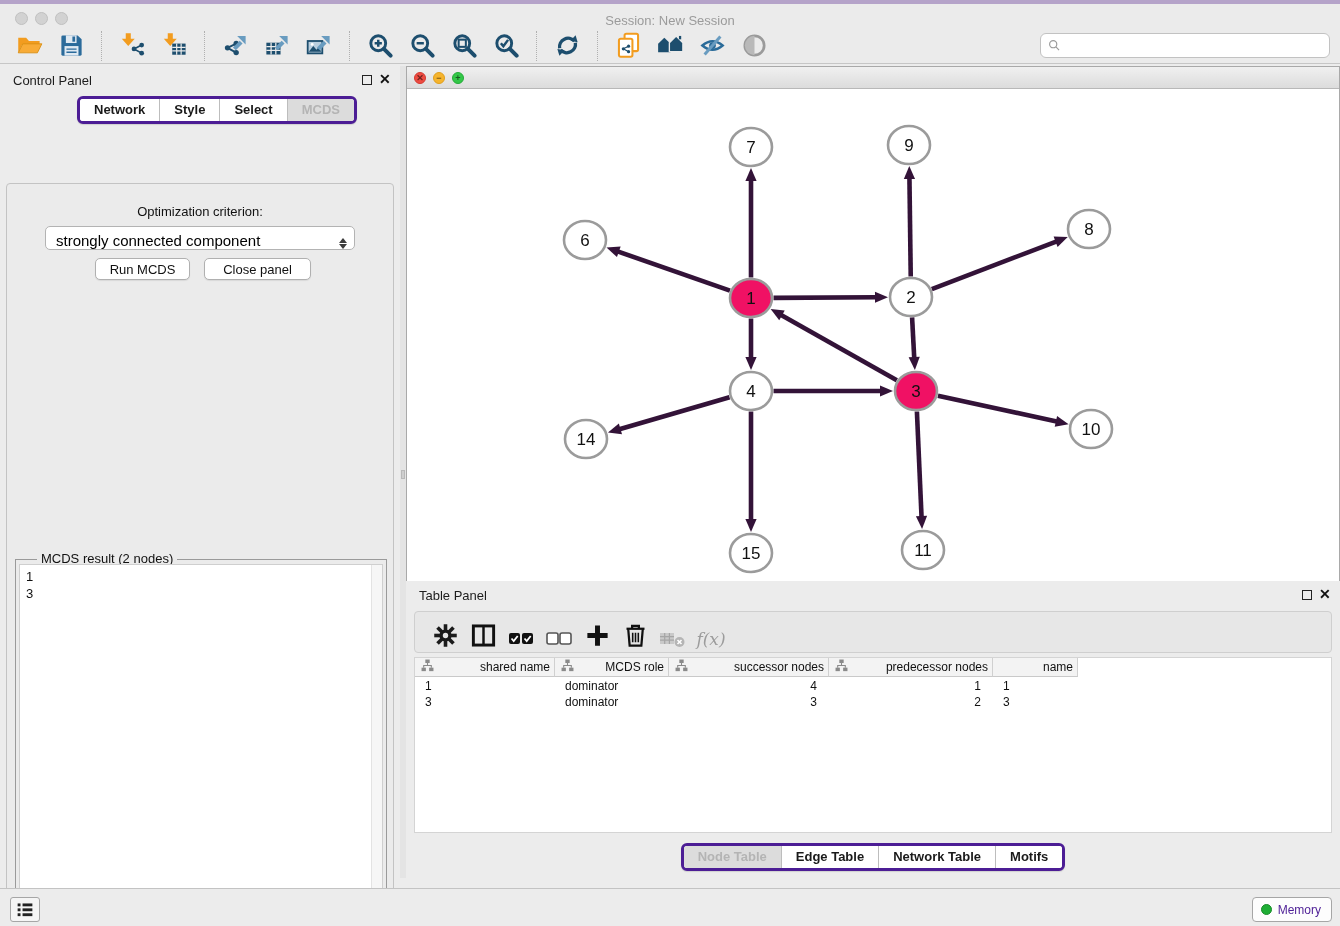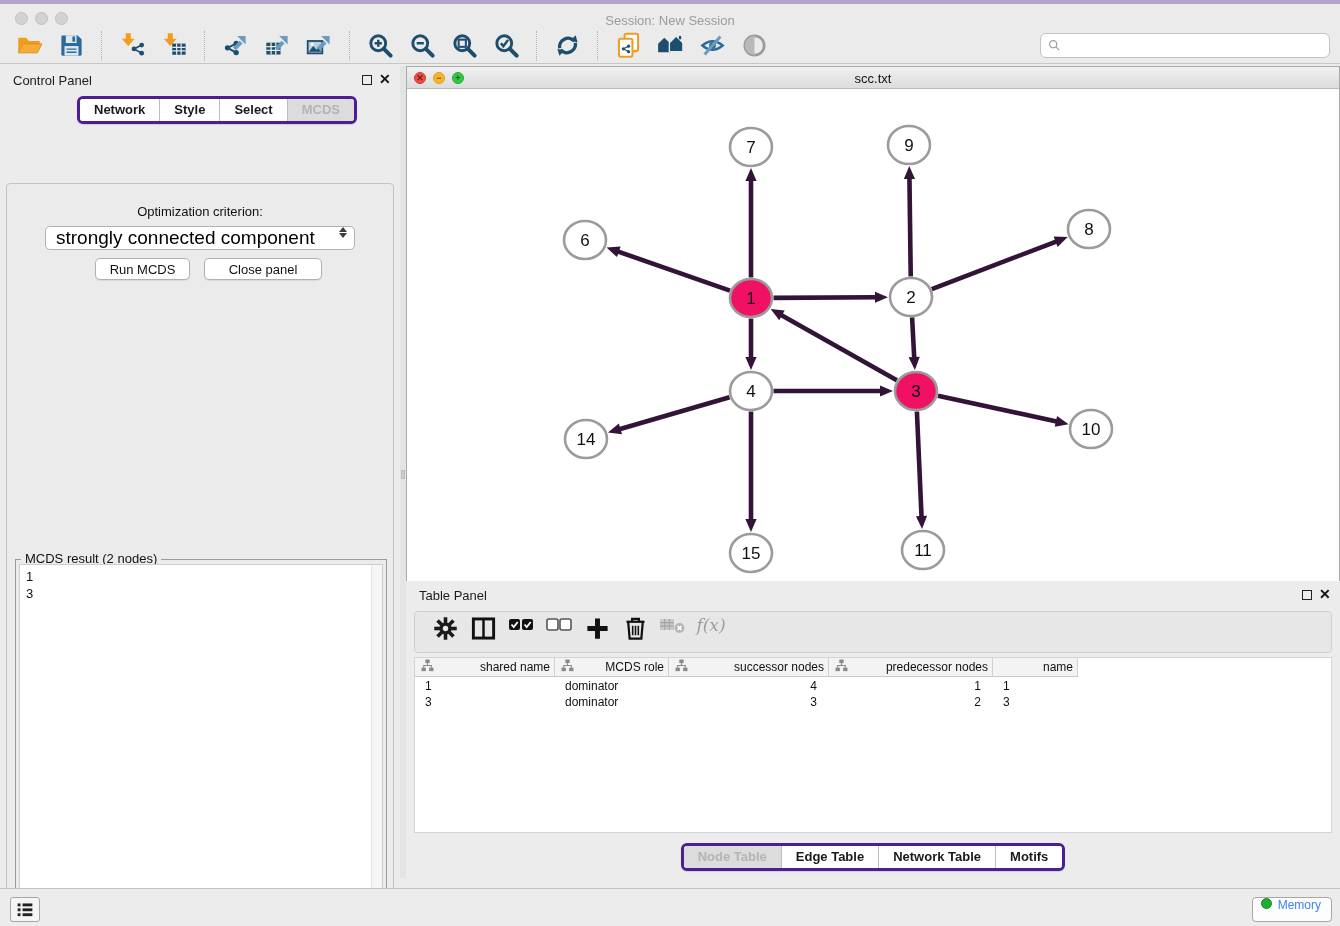--- a/index.html
+++ b/index.html
@@ -34,33 +34,33 @@
               background:#fff; box-shadow:0 1px 1px rgba(0,0,0,.12); }
   .seg-tab { font-size:13px; font-weight:bold; color:#1a1a1a; background:#fff; padding:3px 14px 4px;
              border-right:1px solid #bdbdbd; white-space:nowrap; }
   .seg-tab:last-child { border-right:none; }
   .seg-tab.active { background:#dcdcdc; color:#b4b4b4; }
 
   .cp-content { position:absolute; left:6px; top:117px; width:388px; height:760px; background:#ebebeb;
                 border:1px solid #c3c3c3; border-radius:4px; }
   .opt-label { position:absolute; left:0; top:20px; width:100%; text-align:center; font-size:13px; color:#111; }
   .dropdown { position:absolute; left:38px; top:42px; width:310px; height:24px; background:#fff;
-              border:1px solid #b3b3b3; border-radius:5px; display:flex; align-items:flex-start; font-size:19px; }
+              border:1px solid #b3b3b3; border-radius:5px; display:flex; align-items:flex-end; font-size:15px; }
   .dropdown .dd-label { padding-left:10px; flex:1; }
   .dd-arrows { width:18px; display:flex; flex-direction:column; align-items:center; gap:1px; padding-right:4px; }
   .dd-arrows i { width:0; height:0; border-left:4px solid transparent; border-right:4px solid transparent; }
   .dd-up { border-bottom:5px solid #3c3c3c; }
   .dd-down { border-top:5px solid #3c3c3c; }
   .cp-btn { position:absolute; top:74px; height:22px; background:#fff; border:1px solid #b0b0b0; border-radius:5px;
             font-size:13px; color:#111; display:flex; align-items:center; justify-content:center;
             box-shadow:0 1px 1px rgba(0,0,0,.08); }
 
   .result-fieldset { position:absolute; left:8px; top:375px; width:372px; height:382px;
                      border:1px solid #9a9a9a; }
-  .result-legend { position:absolute; left:5px; top:-9px; background:#ebebeb; padding:0 4px; font-size:13px; color:#111; }
+  .result-legend { position:absolute; left:21px; top:-9px; background:#ebebeb; padding:0 4px; font-size:13px; color:#111; }
   .result-area { position:absolute; left:3px; top:4px; right:3px; bottom:3px; background:#fff;
                  border:1px solid #cfcfcf; font-size:13px; color:#111; padding:3px 6px; line-height:17px; }
   .result-scroll { position:absolute; right:0; top:0; bottom:0; width:11px; background:#f6f6f6; border-left:1px solid #e3e3e3; }
 
   .v-splitter { position:absolute; left:400px; top:66px; width:6px; height:812px; background:#e4e4e4; }
   .grip { position:absolute; background:#cfcfcf; border:1px solid #b9b9b9; }
 
   
   .net-window { position:absolute; left:406px; top:66px; width:934px; height:524px; background:#fff;
                 border:1px solid #a9a9a9; }
@@ -71,43 +71,43 @@
                   line-height:11px; text-align:center; color:rgba(0,0,0,.55); font-weight:bold; }
   .mt-red { background:#ee4b41; border:1px solid #d33a31; }
   .mt-yellow { background:#f6b42d; border:1px solid #df9f1e; }
   .mt-green { background:#33c748; border:1px solid #24ab38; }
   .net-canvas { position:absolute; left:0; top:22px; width:932px; height:500px; background:#fff; }
 
   
   .table-panel { position:absolute; left:406px; top:581px; width:934px; height:293px; background:#ececec; }
   .tp-toolbar { position:absolute; left:8px; top:30px; width:918px; height:42px; background:#e7e7e7;
                 border:1px solid #cfcfcf; border-radius:4px; display:flex; align-items:center; padding-left:12px; }
-  .tp-icon { width:36px; height:34px; display:flex; align-items:flex-start; justify-content:center; margin-right:2px; }
+  .tp-icon { width:36px; height:34px; display:flex; align-items:flex-end; justify-content:center; margin-right:2px; }
   .fx { font-family:"DejaVu Serif", serif; font-style:italic; font-size:17px; color:#9c9c9c; }
 
   .table-area { position:absolute; left:8px; top:76px; width:918px; height:176px; background:#fff;
                 border:1px solid #d4d4d4; }
   .tbl-header { position:absolute; left:0; top:0; height:19px; display:flex; }
   .th-cell { background:#f3f3f3; border-right:1px solid #d0d0d0; border-bottom:1px solid #c9c9c9;
              display:flex; align-items:center; font-size:12px; color:#111; position:relative; }
   .th-cell .th-label { flex:1; text-align:right; padding:0 4px; }
   .th-tree { margin-left:6px; }
   .tbl-row { position:absolute; left:0; height:16px; display:flex; font-size:12px; color:#111; }
   .td-cell { overflow:hidden; white-space:nowrap; }
 
   .bottom-tabs-wrap { position:absolute; left:0; top:262px; width:934px; display:flex; justify-content:center; }
 
   
   .status-bar { position:absolute; left:0; top:888px; width:1340px; height:38px; background:#ececec;
                 border-top:1px solid #c3c3c3; }
   .list-btn { position:absolute; left:10px; top:8px; width:30px; height:25px; background:#f5f5f5;
               border:1px solid #a6a6a6; border-radius:3px; display:flex; align-items:center; justify-content:center; }
   .memory-btn { position:absolute; right:8px; top:8px; height:25px; padding:0 10px 0 8px; background:#fdfdfd;
-                border:1px solid #a6a6a6; border-radius:4px; display:flex; align-items:flex-start; gap:6px;
-                font-size:12px; color:#3b82f6; }
+                border:1px solid #a6a6a6; border-radius:4px; display:flex; align-items:center; gap:6px;
+                font-size:12px; color:#4c1d95; }
   .mem-dot { width:11px; height:11px; border-radius:50%; background:#1fae35; border:1px solid #188a29; }
 </style>
 </head>
 <body>
 
 <div class="desktop-strip"></div>
 <div class="titlebar">
   <span class="traffic t-gray" style="left:15px"></span>
   <span class="traffic t-gray" style="left:35px"></span>
   <span class="traffic t-gray" style="left:55px"></span>
@@ -298,21 +298,21 @@
   <div class="cp-content">
     <div class="opt-label">Optimization criterion:</div>
     <div class="dropdown">
       <span class="dd-label">strongly connected component</span>
       <span class="dd-arrows">
           <i class="dd-up"></i>
           <i class="dd-down"></i>
         </span>
     </div>
     <div class="cp-btn" style="left:88px; width:95px;">Run MCDS</div>
-    <div class="cp-btn" style="left:197px; width:118px;">Close panel</div>
+    <div class="cp-btn" style="left:197px; width:107px;">Close panel</div>
 
     <div class="result-fieldset">
       <span class="result-legend">MCDS result (2 nodes)</span>
       <div class="result-area" id="result-lines">
         <div class="result-scroll"></div>
       <div>1</div>
           <div>3</div>
         </div>
     </div>
   </div>
@@ -320,21 +320,20 @@
 
 <div class="v-splitter">
   <span class="grip" style="left:1px; top:404px; width:4px; height:9px;"></span>
 </div>
 
 <div class="net-window">
   <div class="net-titlebar">
     <span class="mini-traffic mt-red" style="left:7px">✕</span>
     <span class="mini-traffic mt-yellow" style="left:26px">−</span>
     <span class="mini-traffic mt-green" style="left:45px">+</span>
-    <div class="net-title">scc.txt</div>
   </div>
   <div class="net-canvas">
     <svg id="graph-svg" width="932" height="500" viewBox="0 0 932 500">
         <g>
           <line x1="344" y1="188.5" x2="344" y2="90" stroke="#331338" stroke-width="4.6"></line>
           <polygon points="344,79 349.6,92 338.4,92" fill="#331338"></polygon>
         </g>
         <g>
           <line x1="322.95580977201166" y1="201.647210643233" x2="209.90059896237284" y2="162.1459924085399" stroke="#331338" stroke-width="4.6"></line>
           <polygon points="199.5162079990485,158.5177112285832 213.6357950109552,157.51908085993054 209.94154508227203,168.09227893167898" fill="#331338"></polygon>

